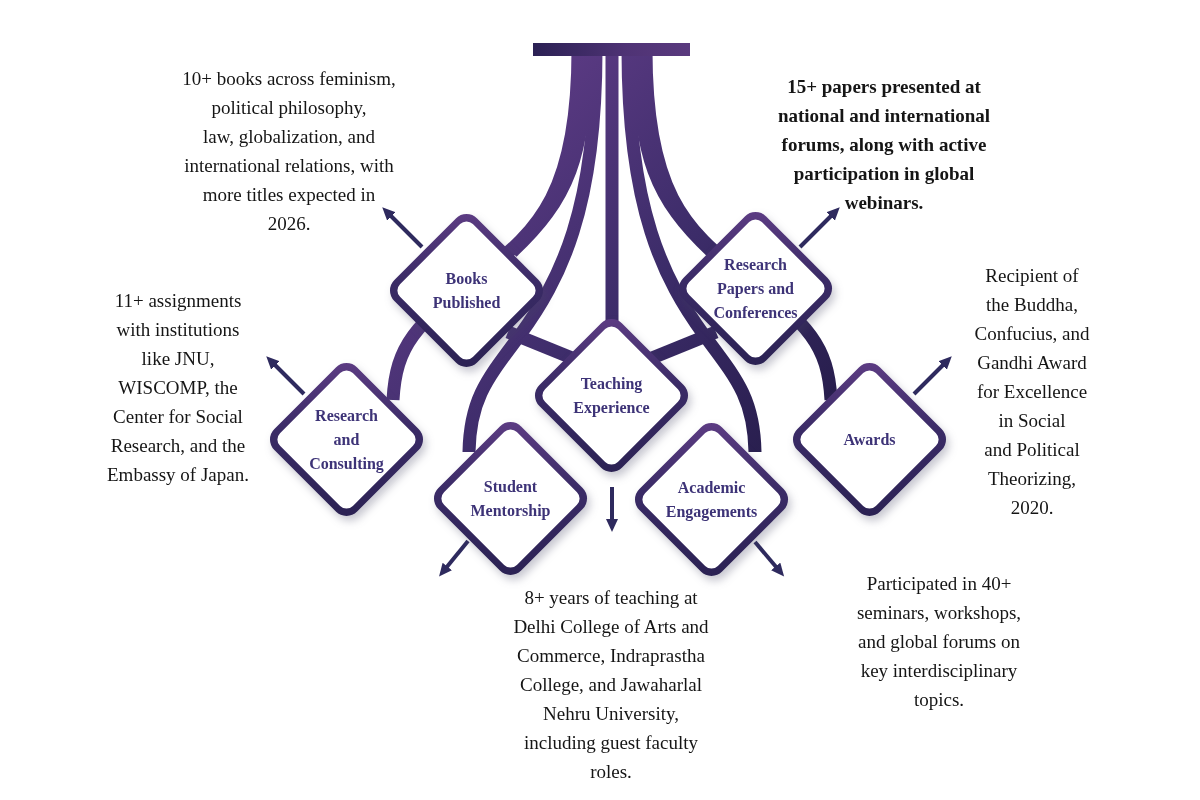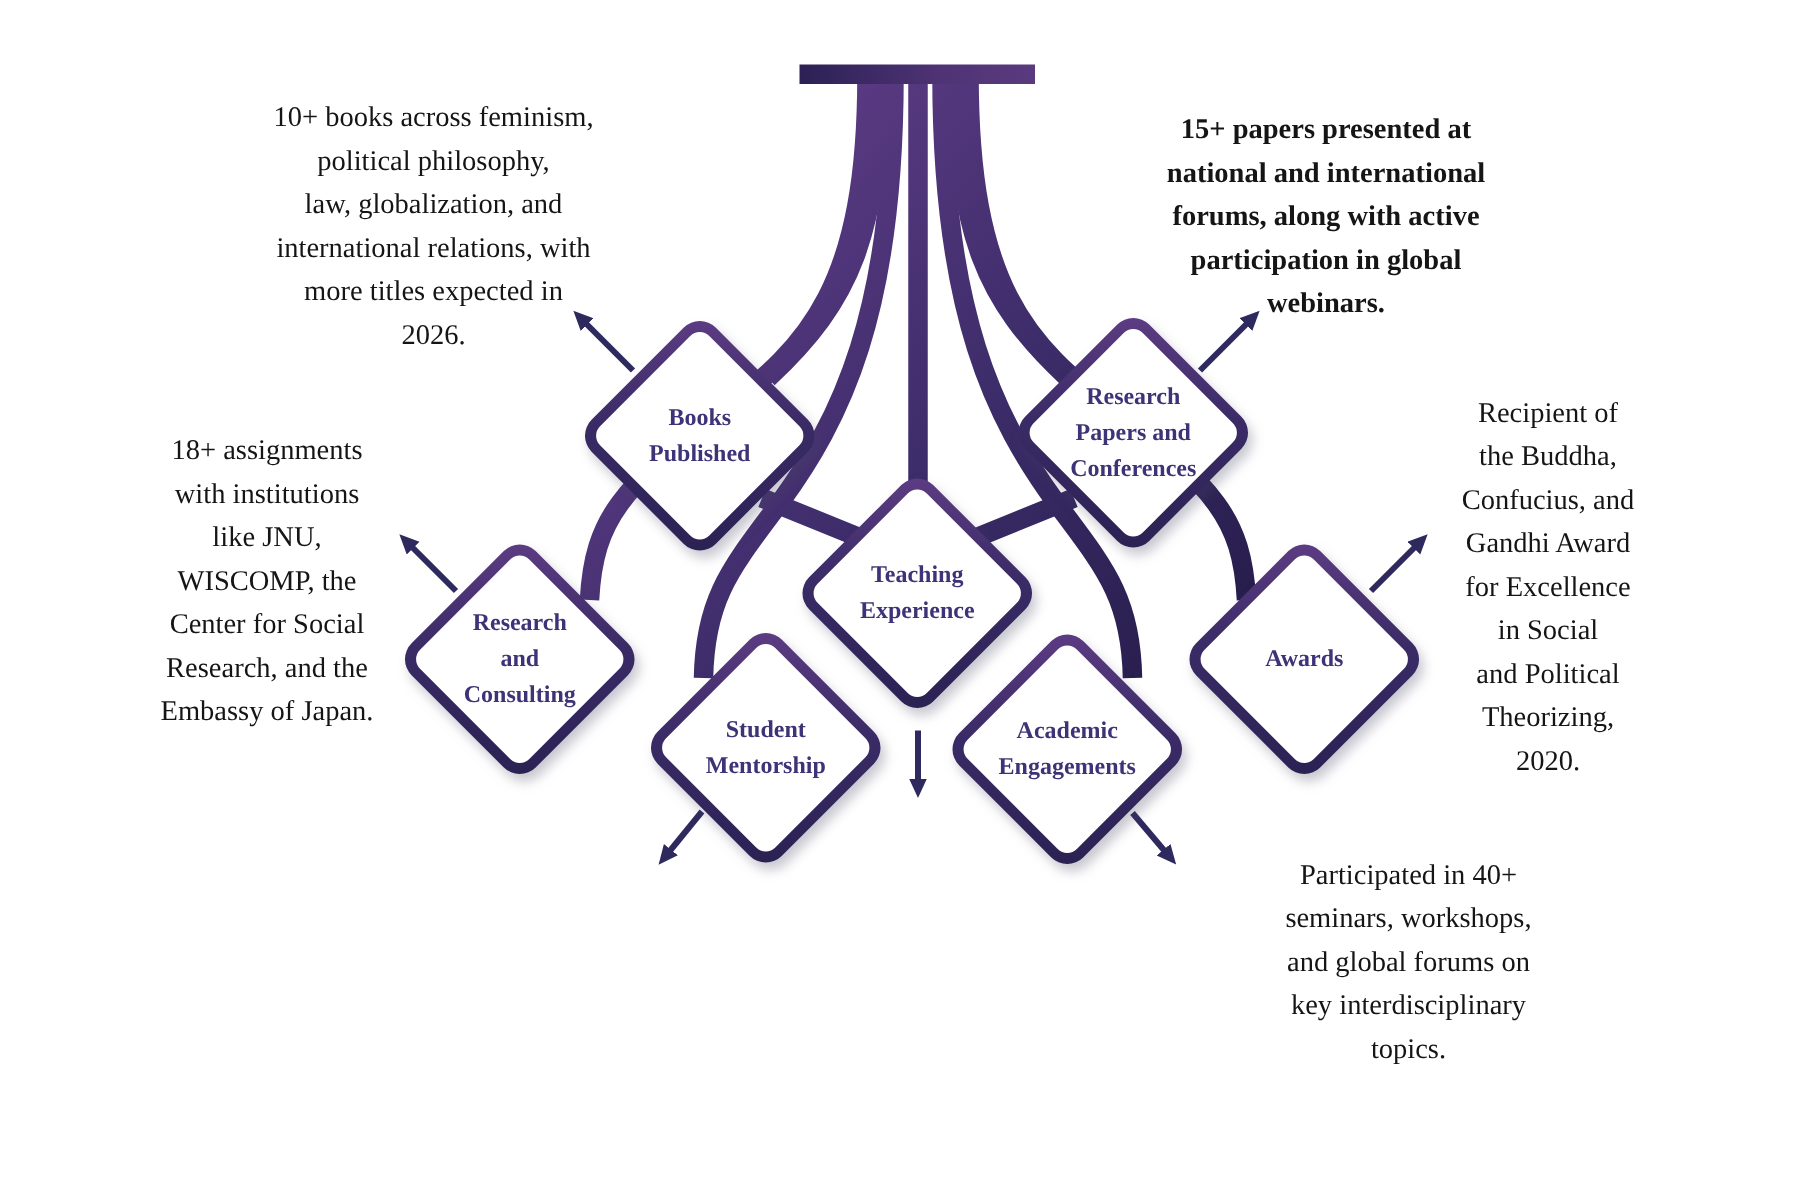--- a/index.html
+++ b/index.html
@@ -103,36 +103,43 @@
 political philosophy,
 law, globalization, and
 international relations, with
 more titles expected in
 2026.</div>
   <div class="note" id="note-papers">15+ papers presented at
 national and international
 forums, along with active
 participation in global
 webinars.</div>
-  <div class="note" id="note-consulting">18+ assignments
+  <div class="note" id="note-consulting">11+ assignments
 with institutions
 like JNU,
 WISCOMP, the
 Center for Social
 Research, and the
 Embassy of Japan.</div>
   <div class="note" id="note-awards">Recipient of
 the Buddha,
 Confucius, and
 Gandhi Award
 for Excellence
 in Social
 and Political
 Theorizing,
 2020.</div>
+  <div class="note" id="note-teaching">8+ years of teaching at
+Delhi College of Arts and
+Commerce, Indraprastha
+College, and Jawaharlal
+Nehru University,
+including guest faculty
+roles.</div>
   <div class="note" id="note-engagements">Participated in 40+
 seminars, workshops,
 and global forums on
 key interdisciplinary
 topics.</div>
 
   <div class="node" id="n-books">
     <div class="rot">
         <div class="rim"></div>
       <div class="inner"></div>

